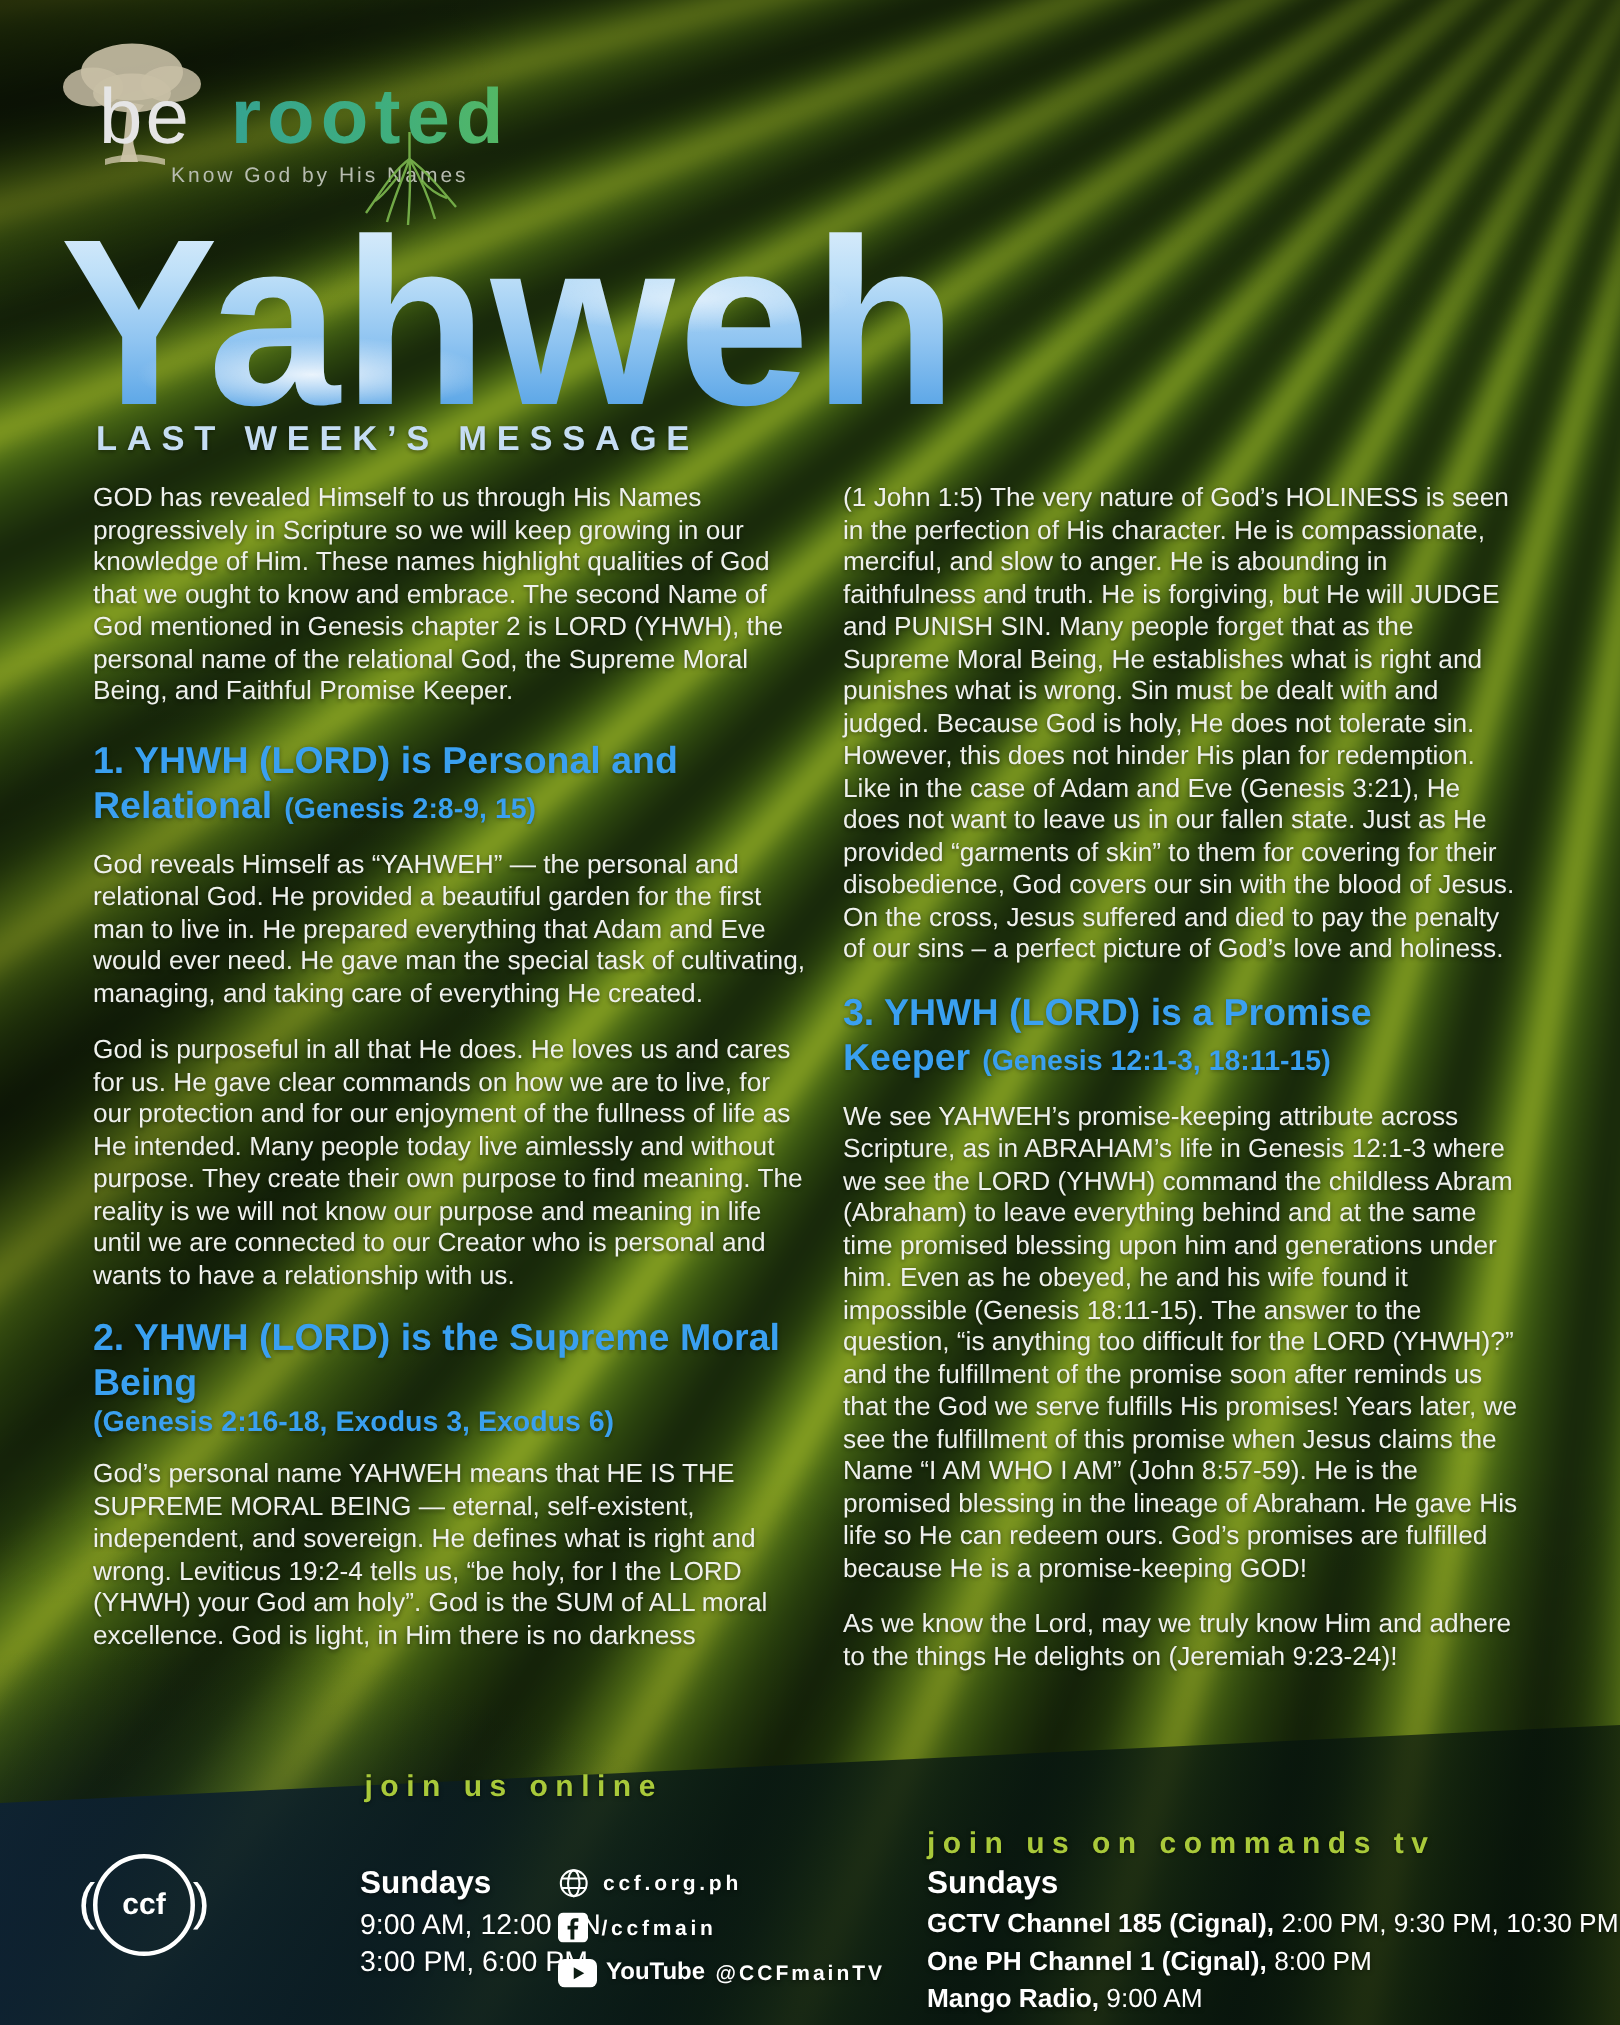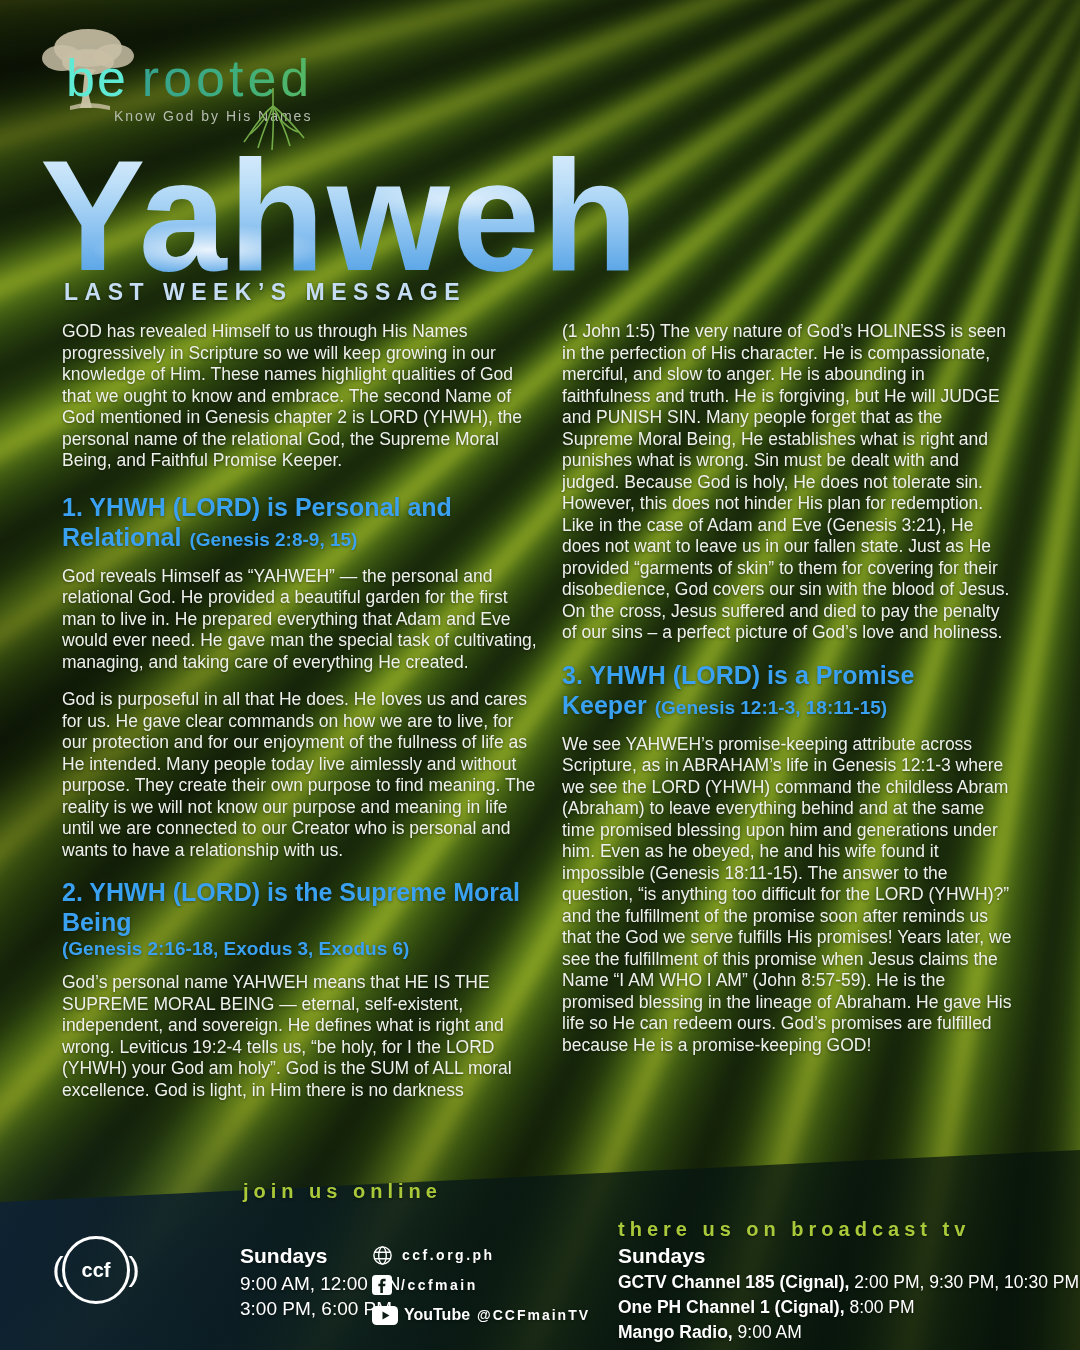--- a/index.html
+++ b/index.html
@@ -29,23 +29,23 @@
   }
   .footer-band{
     position:absolute;left:0;top:1140px;width:100%;height:210px;
     background:linear-gradient(100deg, rgba(14,34,52,.93) 0%, rgba(8,24,20,.80) 45%, rgba(4,16,10,.66) 100%);
     clip-path:polygon(0 62px, 100% 10px, 100% 100%, 0 100%);
   }
   
   .brand-tree{position:absolute;left:30px;top:22px;width:120px;height:92px;opacity:.92;}
   .brand-roots{position:absolute;left:232px;top:84px;width:82px;height:70px;opacity:.95;}
   .brand-word{position:absolute;left:66px;top:52px;font-size:52px;line-height:1;white-space:nowrap;}
-  .brand-be{color:#5eead4;font-weight:400;letter-spacing:2px;}
+  .brand-be{color:#e5e5e5;font-weight:400;letter-spacing:2px;}
   .brand-rooted{
-    font-weight:400;letter-spacing:4px;margin-left:14px;
+    font-weight:700;letter-spacing:4px;margin-left:26px;
     background:linear-gradient(90deg,#35a390 0%,#3fae7e 55%,#55b863 100%);
     -webkit-background-clip:text;background-clip:text;color:transparent;
   }
   .brand-tagline{
     position:absolute;left:114px;top:108px;
     font-size:14px;letter-spacing:2px;color:#b7bcb0;
   }
   
   .title{
     position:absolute;left:40px;top:136px;
@@ -157,20 +157,21 @@
     </div>
     <p>God’s personal name YAHWEH means that HE IS THE SUPREME MORAL BEING — eternal, self-existent, independent, and sovereign. He defines what is right and wrong. Leviticus 19:2-4 tells us, “be holy, for I the LORD (YHWH) your God am holy”. God is the SUM of ALL moral excellence. God is light, in Him there is no darkness</p>
   </div>
 
   <div class="col col-right">
     <p>(1 John 1:5) The very nature of God’s HOLINESS is seen in the perfection of His character. He is compassionate, merciful, and slow to anger. He is abounding in faithfulness and truth. He is forgiving, but He will JUDGE and PUNISH SIN. Many people forget that as the Supreme Moral Being, He establishes what is right and punishes what is wrong. Sin must be dealt with and judged. Because God is holy, He does not tolerate sin. However, this does not hinder His plan for redemption. Like in the case of Adam and Eve (Genesis 3:21), He does not want to leave us in our fallen state. Just as He provided “garments of skin” to them for covering for their disobedience, God covers our sin with the blood of Jesus. On the cross, Jesus suffered and died to pay the penalty of our sins – a perfect picture of God’s love and holiness.</p>
     <div class="sec-h">
       <span>3. YHWH (LORD) is a Promise Keeper</span><span class="sec-ref">(Genesis 12:1-3, 18:11-15)</span>
     </div>
     <p>We see YAHWEH’s promise-keeping attribute across Scripture, as in ABRAHAM’s life in Genesis 12:1-3 where we see the LORD (YHWH) command the childless Abram (Abraham) to leave everything behind and at the same time promised blessing upon him and generations under him. Even as he obeyed, he and his wife found it impossible (Genesis 18:11-15). The answer to the question, “is anything too difficult for the LORD (YHWH)?” and the fulfillment of the promise soon after reminds us that the God we serve fulfills His promises! Years later, we see the fulfillment of this promise when Jesus claims the Name “I AM WHO I AM” (John 8:57-59). He is the promised blessing in the lineage of Abraham. He gave His life so He can redeem ours. God’s promises are fulfilled because He is a promise-keeping GOD!</p>
+    <p>As we know the Lord, may we truly know Him and adhere to the things He delights on (Jeremiah 9:23-24)!</p>
   </div>
 
   <div class="ccf-badge">
     <span class="paren">(</span>
       <span class="ccf-text">ccf</span>
       <span class="paren">)</span>
   </div>
 
   <div class="join-heading online-heading">join us online</div>
 
@@ -201,21 +202,21 @@
     <div class="social-row">
       <svg width="26" height="19" viewBox="0 0 26 19" aria-hidden="true">
         <rect x="0" y="0" width="26" height="19" rx="4.5" fill="#ffffff"></rect>
         <path d="M10.5 5.5 L17.5 9.5 L10.5 13.5 Z" fill="#0c1c12"></path>
       </svg>
       <span class="yt-wordmark">YouTube</span>
       <span class="yt-handle">@CCFmainTV</span>
     </div>
   </div>
 
-  <div class="join-heading broadcast-heading">there us on broadcast tv</div>
+  <div class="join-heading broadcast-heading">join us on commands tv</div>
 
   <div class="broadcast-block">
     <div class="day">Sundays</div>
     <div class="bc-line">
       <span class="b">GCTV Channel 185 (Cignal),</span><span> 2:00 PM, 9:30 PM, 10:30 PM</span>
     </div>
     <div class="bc-line">
       <span class="b">One PH Channel 1 (Cignal),</span><span> 8:00 PM</span>
     </div>
     <div class="bc-line">

